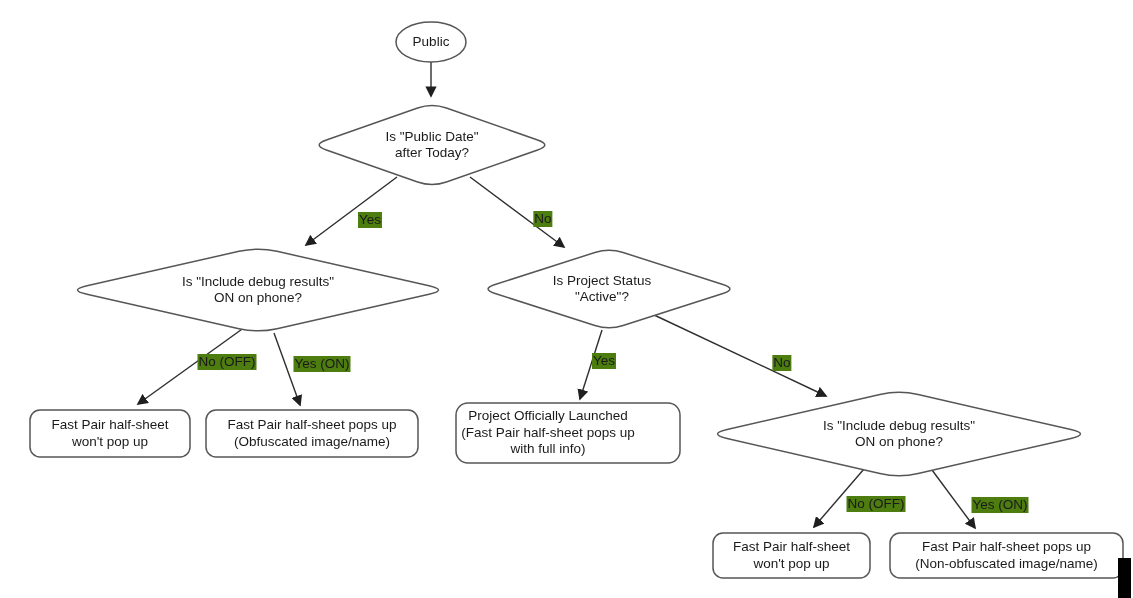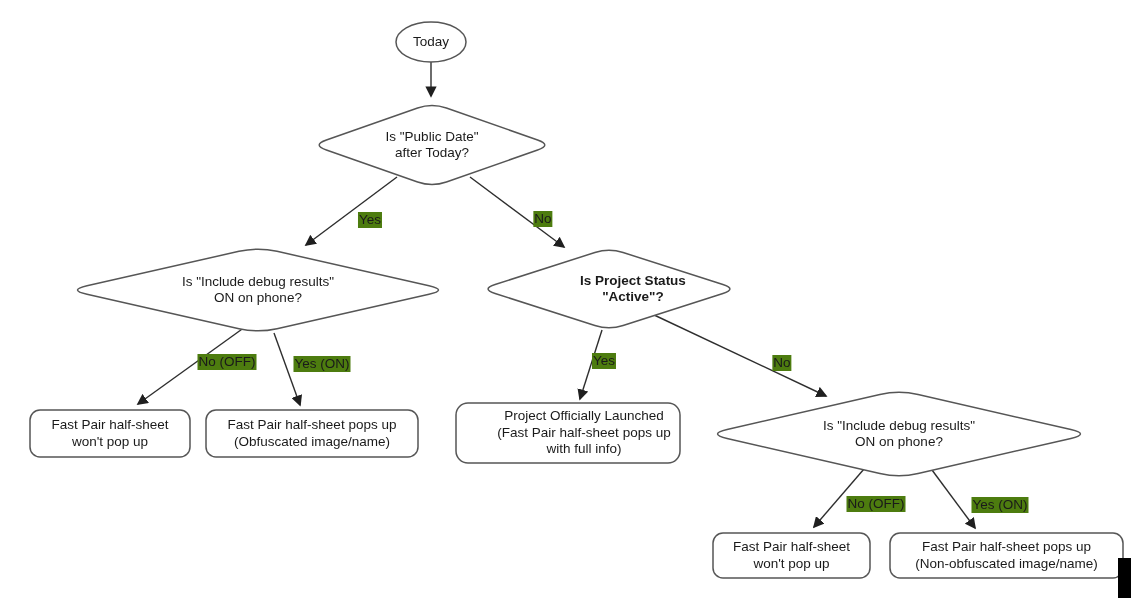--- a/index.html
+++ b/index.html
@@ -70,41 +70,41 @@
     <path d="M727.1,438.4 Q708,434 727.1,429.6 L879.9,394.4 Q899,390 918.1,394.4 L1070.9,429.6 Q1090,434 1070.9,438.4 L918.1,473.6 Q899,478 879.9,473.6 Z"></path>
 
     <rect x="30" y="410" width="160" height="47" rx="10" ry="10"></rect>
     <rect x="206" y="410" width="212" height="47" rx="10" ry="10"></rect>
     <rect x="456" y="403" width="224" height="60" rx="12" ry="12"></rect>
     <rect x="713" y="533" width="157" height="45" rx="10" ry="10"></rect>
     <rect x="890" y="533" width="233" height="45" rx="10" ry="10"></rect>
   </g>
 </svg>
 
-<div class="node-label" style="left:396px;top:22px;width:70px;height:40px;">Today</div>
+<div class="node-label" style="left:396px;top:22px;width:70px;height:40px;">Public</div>
 
 <div class="node-label" style="left:312px;top:103px;width:240px;height:84px;">Is "Public Date"
 after Today?</div>
 
 <div class="node-label" style="left:68px;top:247px;width:380px;height:86px;">Is "Include debug results"
 ON on phone?</div>
 
-<div class="node-label" style="left:505px;top:248px;width:256px;height:82px;font-weight:bold;">Is Project Status
+<div class="node-label" style="left:474px;top:248px;width:256px;height:82px;">Is Project Status
 "Active"?</div>
 
 <div class="node-label" style="left:708px;top:390px;width:382px;height:88px;">Is "Include debug results"
 ON on phone?</div>
 
 <div class="node-label" style="left:30px;top:410px;width:160px;height:47px;">Fast Pair half-sheet
 won't pop up</div>
 
 <div class="node-label" style="left:206px;top:410px;width:212px;height:47px;">Fast Pair half-sheet pops up
 (Obfuscated image/name)</div>
 
-<div class="node-label" style="left:472px;top:403px;width:224px;height:60px;">Project Officially Launched
+<div class="node-label" style="left:436px;top:403px;width:224px;height:60px;">Project Officially Launched
 (Fast Pair half-sheet pops up
 with full info)</div>
 
 <div class="node-label" style="left:713px;top:533px;width:157px;height:45px;">Fast Pair half-sheet
 won't pop up</div>
 
 <div class="node-label" style="left:890px;top:533px;width:233px;height:45px;">Fast Pair half-sheet pops up
 (Non-obfuscated image/name)</div>
 
 <div class="edge-label" style="left:370px;top:220px;">Yes</div>

